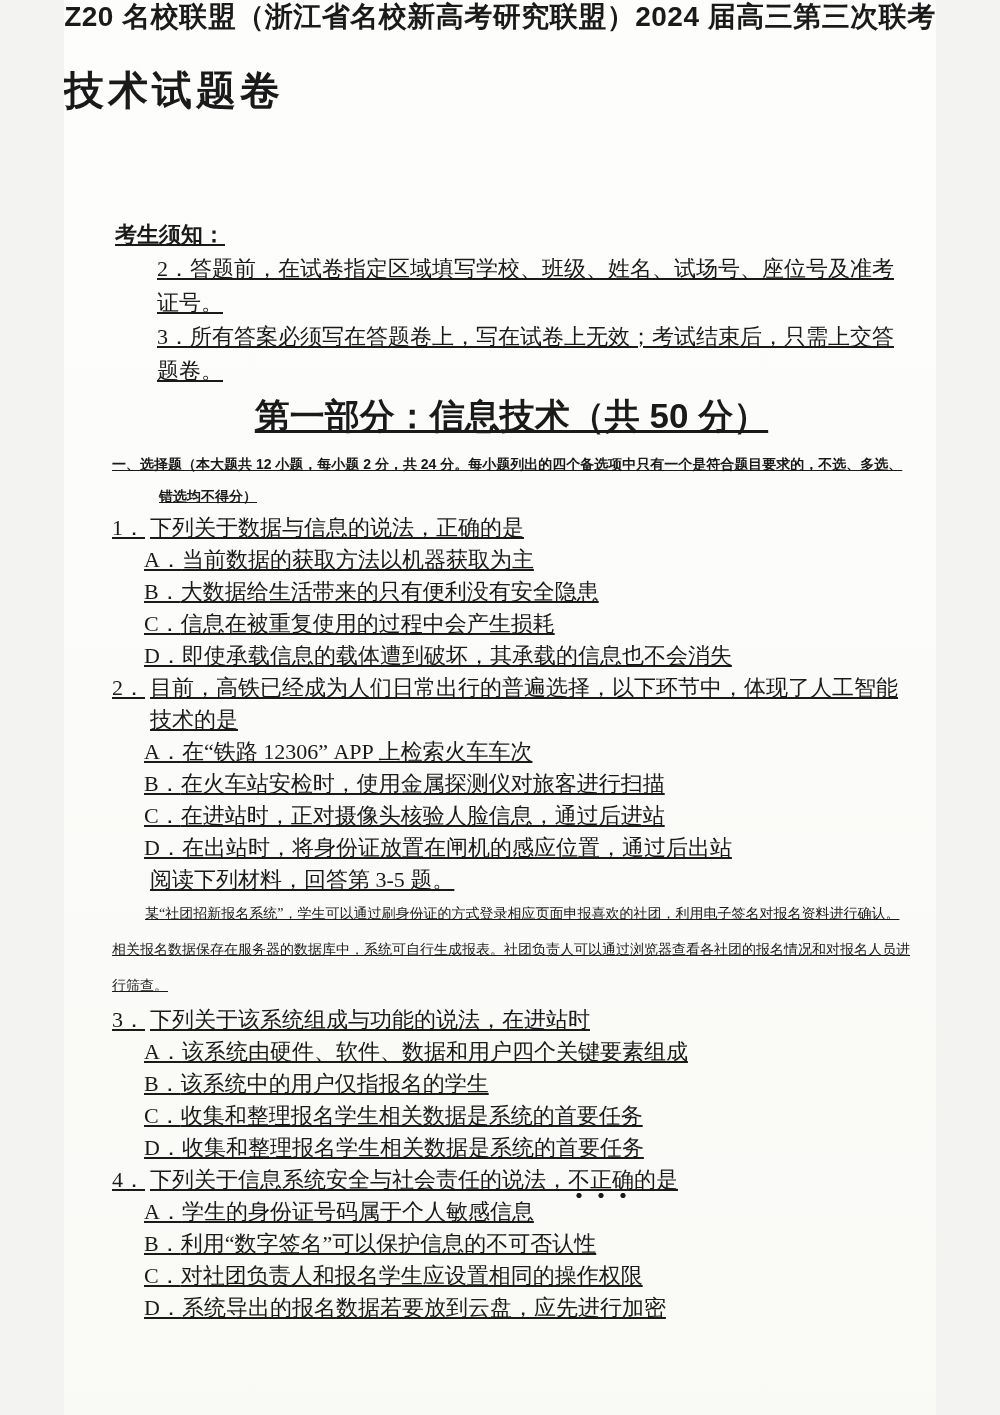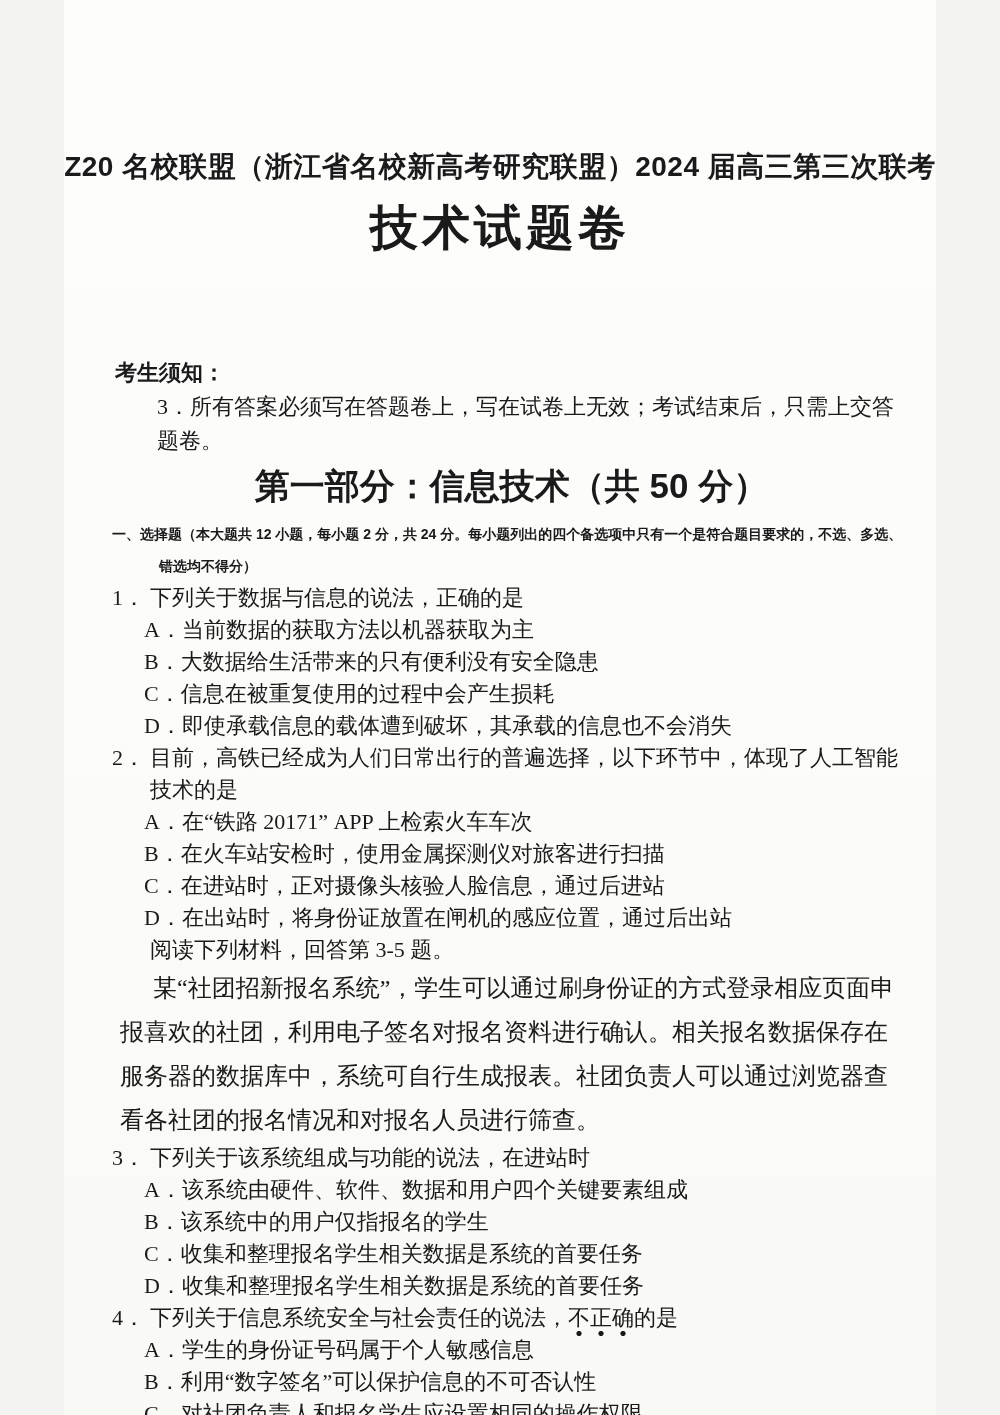--- a/index.html
+++ b/index.html
@@ -10,39 +10,38 @@
   .page {
     position: relative;
     width: 872px;
     height: 1415px;
     margin: 0 auto;
     background: linear-gradient(180deg, #fdfdfc 0%, #fbfbf9 55%, #f9f9f6 100%);
     color: #1a1a1a;
     font-family: "Liberation Serif", "DejaVu Serif", serif;
     overflow: hidden;
     box-sizing: border-box;
-    padding-top: 150px;
   }
   .content {
     padding: 0 25px 0 48px;
+    text-decoration: underline;
   }
   .title1 {
     text-align: center;
     font-size: 28px;
     line-height: 34px;
     font-weight: 700;
     letter-spacing: 0.5px;
     font-family: "Liberation Sans", "DejaVu Sans", sans-serif;
   }
   .title2 {
-    text-align: center;
-    font-size: 48px;
+    font-size: 40px;
     line-height: 48px;
     font-weight: 700;
-    margin-top: 20px;
+    margin-top: 32px;
     letter-spacing: 4px;
     font-family: "Liberation Sans", "DejaVu Sans", sans-serif;
   }
   .notice {
     margin-top: 104px;
     font-size: 22px;
     line-height: 34px;
   }
   .notice-heading {
     font-weight: 700;
@@ -92,27 +91,26 @@
   .optlabel {
     flex: 0 0 36px;
   }
   .opttext {
     flex: 1;
   }
   .subline {
     margin-left: 38px;
   }
   .material {
-    font-size: 24px;
-    line-height: 44px;
+    font-size: 14px;
+    line-height: 36px;
     font-weight: 400;
     text-indent: 33px;
     max-width: 927px;
     font-family: "Liberation Serif", "DejaVu Serif", serif;
-    margin-left: 8px;
   }
   
   .em-dots {
     background-image: radial-gradient(circle at 50% 50%, #1a1a1a 2.2px, rgba(0,0,0,0) 3px);
     background-size: 22px 7px;
     background-repeat: repeat-x;
     background-position: 0 bottom;
     padding-bottom: 7px;
   }
 </style>
@@ -121,20 +119,21 @@
 
 <div class="page">
 
   <div class="title1">Z20 名校联盟（浙江省名校新高考研究联盟）2024 届高三第三次联考</div>
   <div class="title2">技术试题卷</div>
 
   <div class="content">
 
     <div class="notice">
       <div class="notice-heading">考生须知：</div>
+      <div class="notice-item">2．答题前，在试卷指定区域填写学校、班级、姓名、试场号、座位号及准考证号。</div>
       <div class="notice-item">3．所有答案必须写在答题卷上，写在试卷上无效；考试结束后，只需上交答题卷。</div>
     </div>
 
     <div class="part-heading">第一部分：信息技术（共 50 分）</div>
 
     <div class="instruction"><span>一、选择题</span><span>（本大题共 12 小题，每小题 2 分，共 24 分。每小题列出的四个备选项中只有一个是符合题目要求的，不选、多选、错选均不得分）</span></div>
 
     <div class="qa">
 
       <div>
@@ -160,21 +159,21 @@
         </div>
       </div>
 
       <div>
         <div class="qline">
           <span class="qnum">2．</span>
           <span class="qstem">目前，高铁已经成为人们日常出行的普遍选择，以下环节中，体现了人工智能技术的是</span>
         </div>
         <div class="optline">
           <span class="optlabel">A．</span>
-          <span class="opttext">在“铁路 20171” APP 上检索火车车次</span>
+          <span class="opttext">在“铁路 12306” APP 上检索火车车次</span>
         </div>
         <div class="optline">
           <span class="optlabel">B．</span>
           <span class="opttext">在火车站安检时，使用金属探测仪对旅客进行扫描</span>
         </div>
         <div class="optline">
           <span class="optlabel">C．</span>
           <span class="opttext">在进站时，正对摄像头核验人脸信息，通过后进站</span>
         </div>
         <div class="optline">

